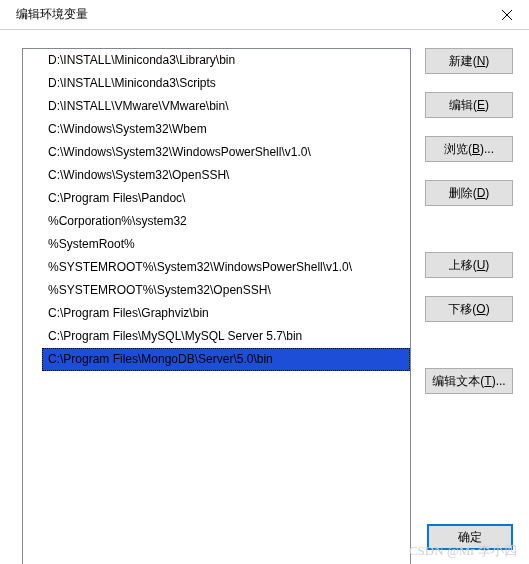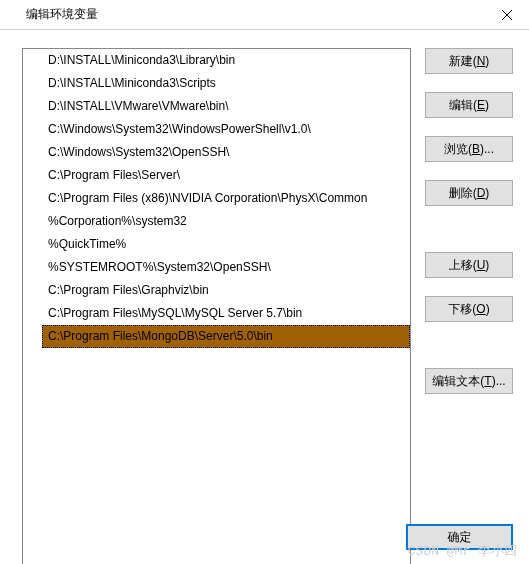--- a/index.html
+++ b/index.html
@@ -11,21 +11,21 @@
       height: 564px;
       overflow: hidden;
       position: relative;
     }
     .titlebar {
       height: 30px;
       border-bottom: 1px solid #d0d0d0;
       display: flex;
       align-items: center;
       justify-content: space-between;
-      padding-left: 26px;
+      padding-left: 16px;
       background: #fff;
     }
     .titlebar-title { font-size: 12px; color: #000; }
     .close-btn {
       width: 45px;
       height: 30px;
       display: flex;
       align-items: center;
       justify-content: center;
       cursor: pointer;
@@ -60,21 +60,21 @@
       white-space: nowrap;
       overflow: hidden;
       text-overflow: clip;
       color: #000;
       cursor: default;
       line-height: 16px;
     }
     .list-item.selected {
       outline: 1px dotted #000;
       outline-offset: -1px;
-      background: #a16207;
+      background: #1d4ed8;
     }
     .sidebar {
       width: 88px;
       display: flex;
       flex-direction: column;
       gap: 9px;
     }
     .btn {
       height: 26px;
       border: 1px solid #adadad;
@@ -91,29 +91,29 @@
     .btn .mn { text-decoration: underline; }
     .gap-small { height: 0px; }
     .gap-big { height: 28px; }
     .footer {
       position: absolute;
       bottom: 14px;
       right: 16px;
       display: flex;
       gap: 8px;
     }
-    .footer .btn { width: 107px; }
+    .footer .btn { width: 86px; }
     .footer .btn.primary { border: 2px solid #0078d7; }
     .watermark {
       position: absolute;
       bottom: 4px;
       right: 12px;
       color: #cfcfcf;
       font-size: 13px;
-      font-family: Liberation Mono, monospace;
+      font-family: Liberation Serif, serif;
       pointer-events: none;
       margin-top: 44px;
     }
   </style>
 </head>
 <body>
 
 <div class="titlebar">
   <span class="titlebar-title">编辑环境变量</span>
   <div class="close-btn">
@@ -121,26 +121,27 @@
         <path d="M0 0 L10 10 M10 0 L0 10" stroke="#000" stroke-width="1"></path>
       </svg>
   </div>
 </div>
 
 <div class="content">
   <div class="listbox" id="path-list">
       <div class="list-item">D:\INSTALL\Miniconda3\Library\bin</div>
       <div class="list-item">D:\INSTALL\Miniconda3\Scripts</div>
       <div class="list-item">D:\INSTALL\VMware\VMware\bin\</div>
+      <div class="list-item">C:\Windows\System32\Wbem</div>
       <div class="list-item">C:\Windows\System32\WindowsPowerShell\v1.0\</div>
       <div class="list-item">C:\Windows\System32\OpenSSH\</div>
-      <div class="list-item">C:\Program Files\Server\</div>
-      <div class="list-item">C:\Program Files (x86)\NVIDIA Corporation\PhysX\Common</div>
+      <div class="list-item">C:\Program Files\Pandoc\</div>
       <div class="list-item">%Corporation%\system32</div>
-      <div class="list-item">%QuickTime%</div>
+      <div class="list-item">%SystemRoot%</div>
+      <div class="list-item">%SYSTEMROOT%\System32\WindowsPowerShell\v1.0\</div>
       <div class="list-item">%SYSTEMROOT%\System32\OpenSSH\</div>
       <div class="list-item">C:\Program Files\Graphviz\bin</div>
       <div class="list-item">C:\Program Files\MySQL\MySQL Server 5.7\bin</div>
       <div class="list-item selected">C:\Program Files\MongoDB\Server\5.0\bin</div>
     </div>
   <div class="sidebar">
     <button class="btn"><span>新建</span>(<span class="mn">N</span>)</button>
     <div class="gap-small"></div>
     <button class="btn"><span>编辑</span>(<span class="mn">E</span>)</button>
     <div class="gap-small"></div>

